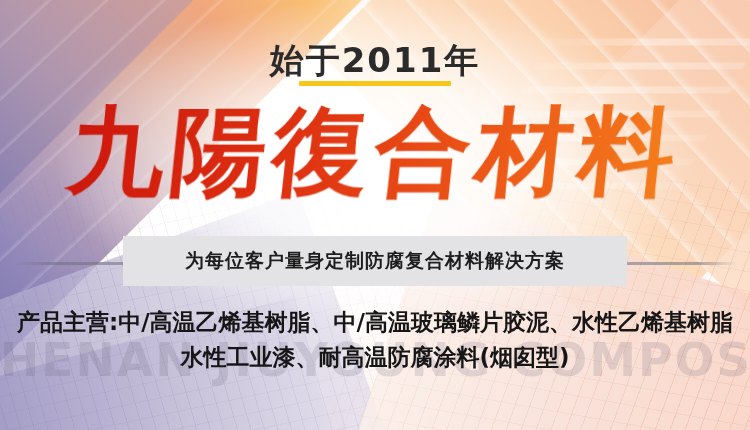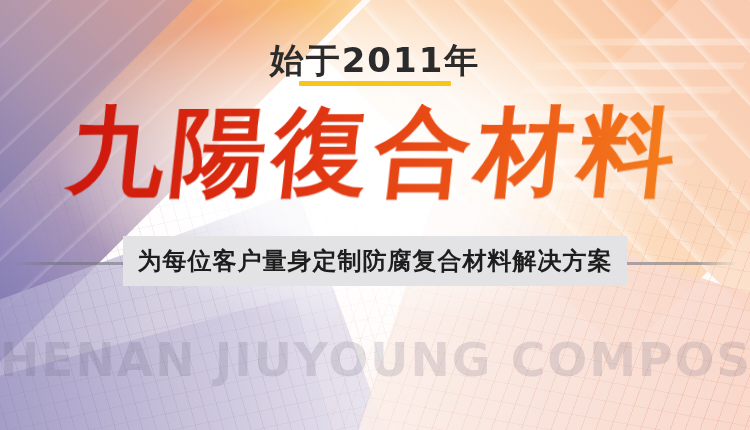--- a/index.html
+++ b/index.html
@@ -173,21 +173,21 @@
     background:linear-gradient(270deg,rgba(120,120,130,0) 0%,rgba(110,110,122,.55) 35%,rgba(110,110,122,.55) 100%);}
 
   .subtitle-band{
     position:absolute;left:123px;top:236px;width:504px;height:50px;
     background:#e3e3e5;
   }
   .subtitle{
     position:absolute;left:123px;top:236px;width:504px;height:50px;
     display:flex;align-items:center;justify-content:center;
     font-family:"DejaVu Sans","Liberation Sans",sans-serif;
-    font-size:24px;font-weight:700;letter-spacing:1px;
+    font-size:19px;font-weight:700;letter-spacing:1px;
     color:#1d1d1d;
     white-space:nowrap;
   }
 
   .desc{
     position:absolute;left:0;right:0;top:305px;
     text-align:center;
     font-family:"DejaVu Sans","Liberation Sans",sans-serif;
     font-size:23px;font-weight:700;line-height:35px;
     color:#161616;
@@ -227,15 +227,19 @@
 
     <div class="eyebrow-rule"></div>
 
     <div class="title">九陽復合材料</div>
 
     <div class="subtitle-rule left"></div>
     <div class="subtitle-rule right"></div>
     <div class="subtitle-band"></div>
     <div class="subtitle">为每位客户量身定制防腐复合材料解决方案</div>
 
+    <div class="desc">
+      <span class="line">产品主营:中/高温乙烯基树脂、中/高温玻璃鳞片胶泥、水性乙烯基树脂</span>
+      <span class="line">水性工业漆、耐高温防腐涂料(烟囱型)</span>
+    </div>
 
   </div>
 </div>
 
 </body></html>

